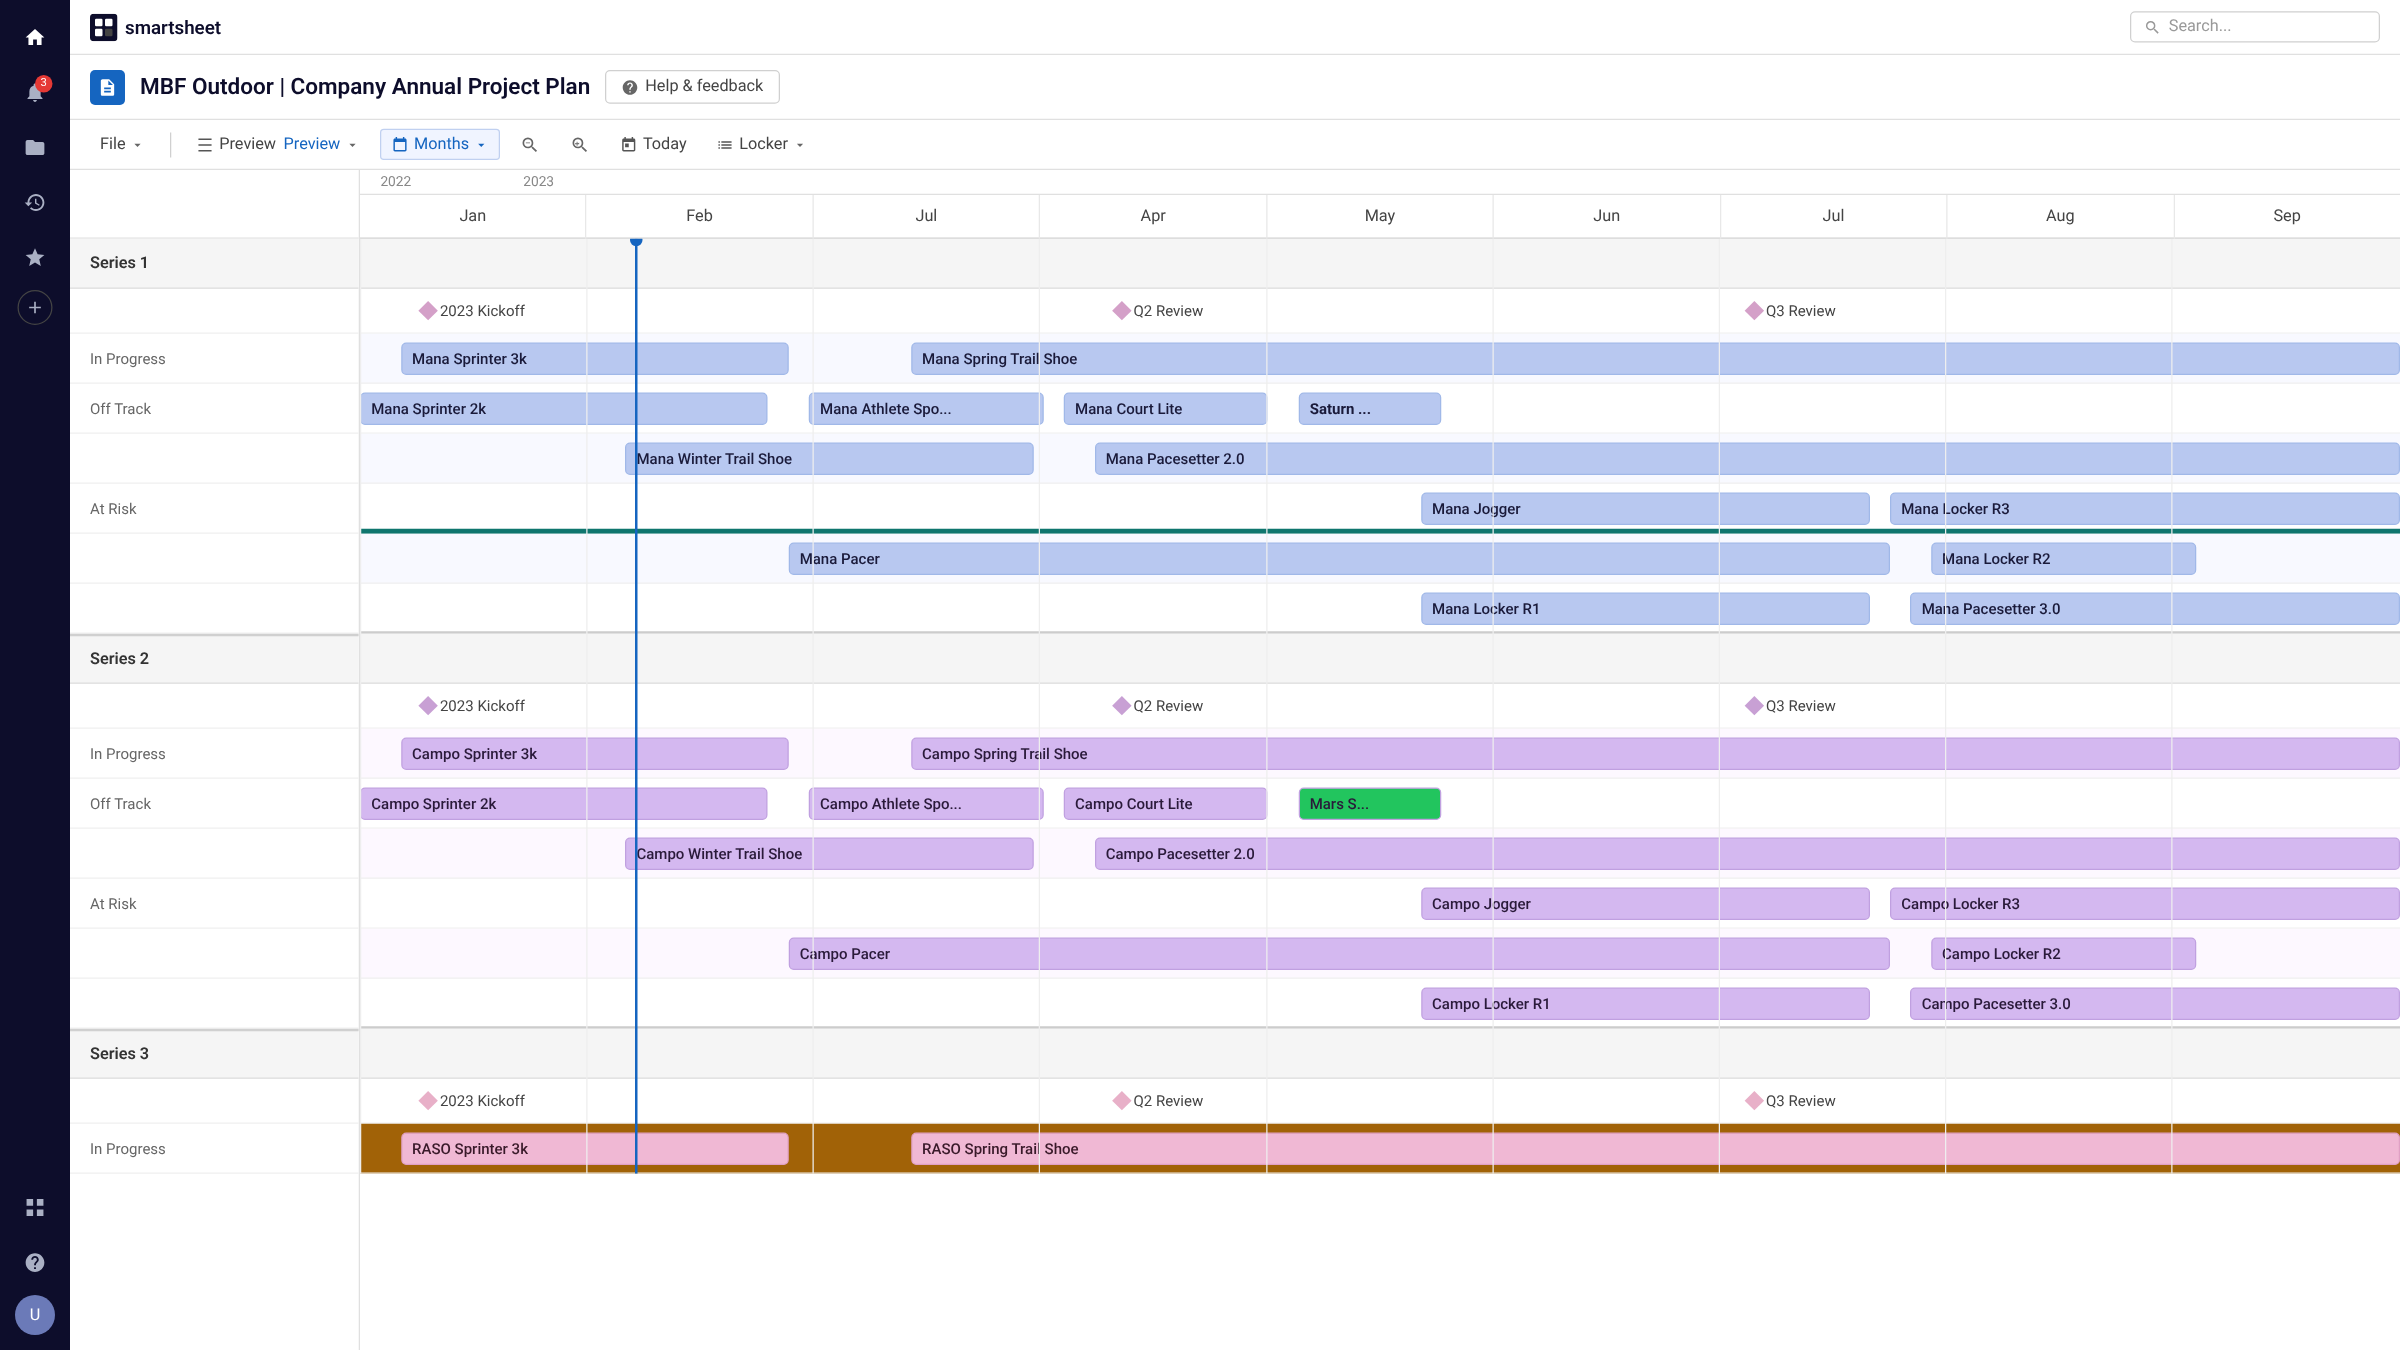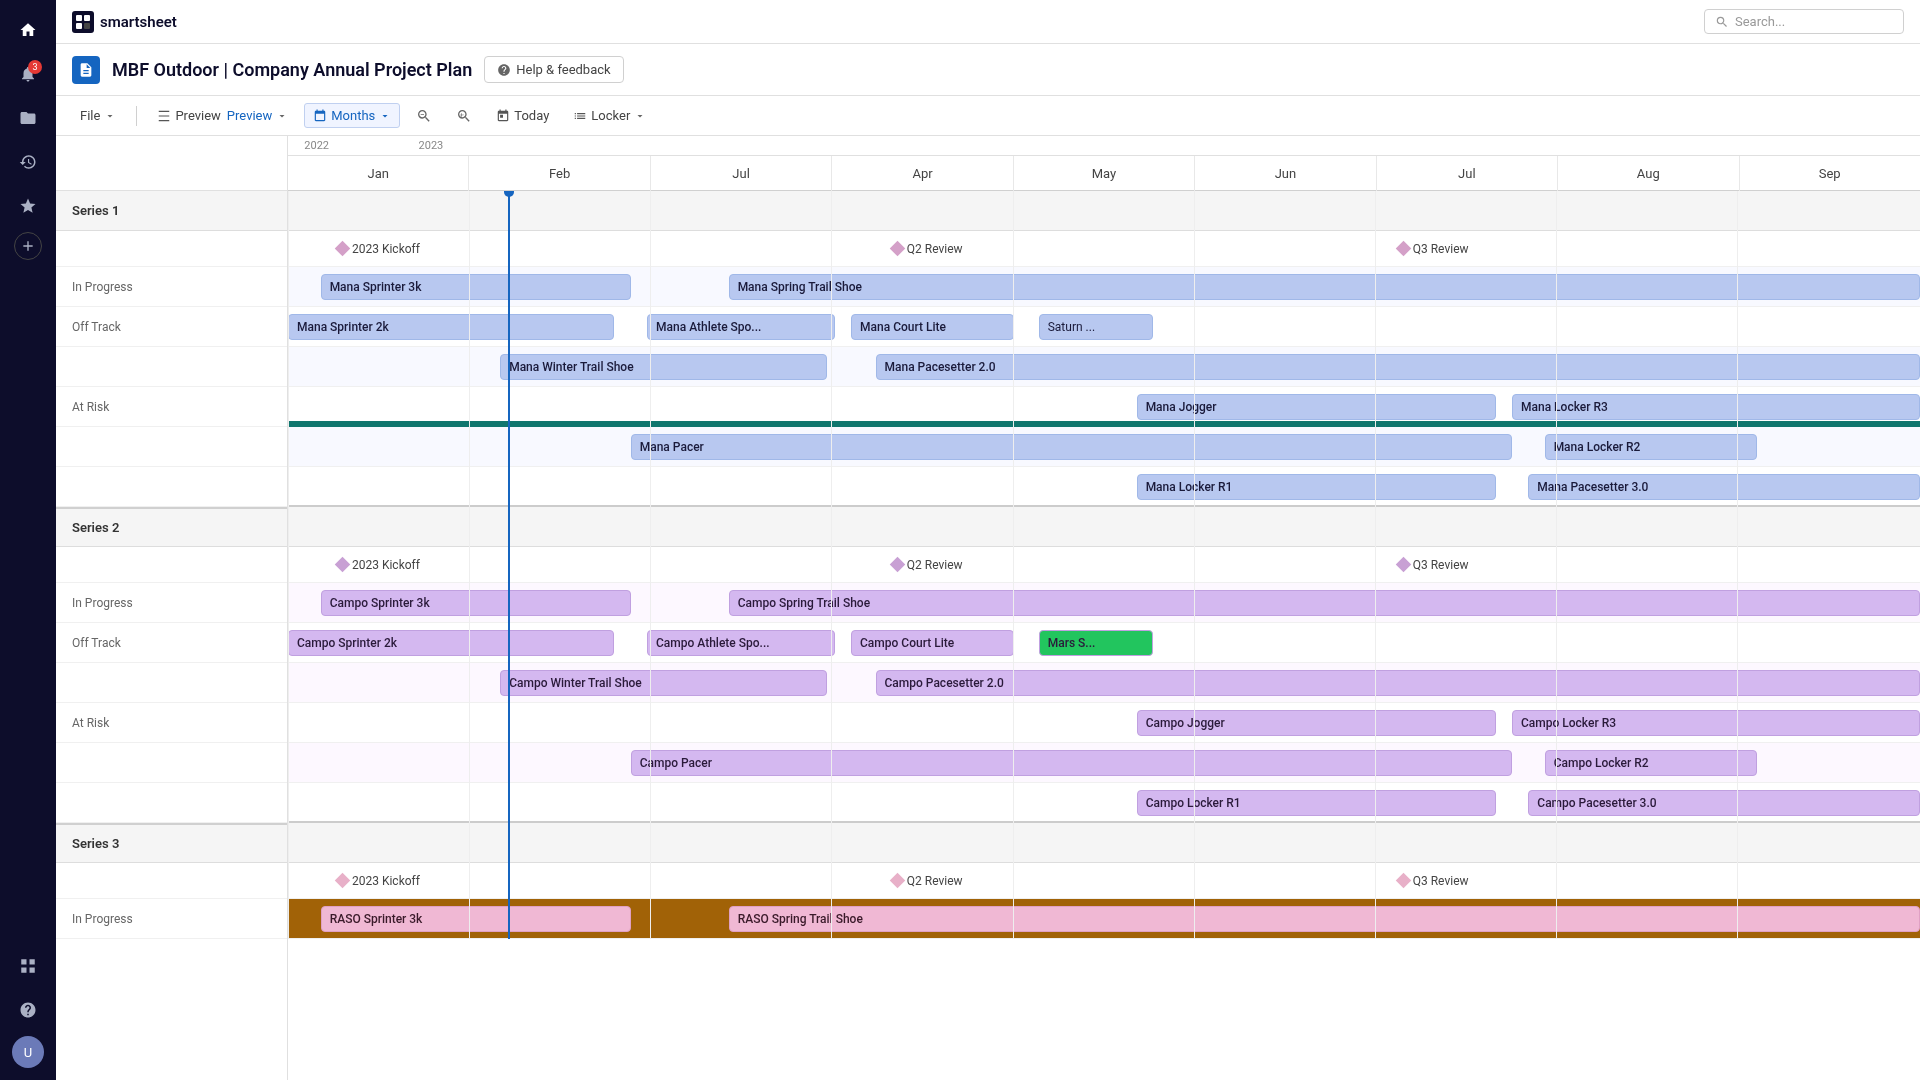--- a/index.html
+++ b/index.html
@@ -291,29 +291,29 @@
 
           <div style="height:40px;position:relative;border-bottom:1px solid #f0f0f0;background:#f8f9ff;">
             <div style="position:absolute;left:2%;width:19%;height:26px;top:7px;background:#b8c8f0;border-radius:4px;border:1px solid #a0b8e8;display:flex;align-items:center;padding:0 8px;font-size:12px;font-weight:500;color:#1a1a3a;white-space:nowrap;overflow:hidden;">Mana Sprinter 3k</div>
             <div style="position:absolute;left:27%;width:73%;height:26px;top:7px;background:#b8c8f0;border-radius:4px;border:1px solid #a0b8e8;display:flex;align-items:center;padding:0 8px;font-size:12px;font-weight:500;color:#1a1a3a;white-space:nowrap;overflow:hidden;">Mana Spring Trail Shoe</div>
           </div>
 
           <div style="height:40px;position:relative;border-bottom:1px solid #f0f0f0;">
             <div style="position:absolute;left:0%;width:20%;height:26px;top:7px;background:#b8c8f0;border-radius:4px;border:1px solid #a0b8e8;display:flex;align-items:center;padding:0 8px;font-size:12px;font-weight:500;color:#1a1a3a;white-space:nowrap;overflow:hidden;">Mana Sprinter 2k</div>
             <div style="position:absolute;left:22%;width:11.5%;height:26px;top:7px;background:#b8c8f0;border-radius:4px;border:1px solid #a0b8e8;display:flex;align-items:center;padding:0 8px;font-size:12px;font-weight:500;color:#1a1a3a;white-space:nowrap;overflow:hidden;">Mana Athlete Spo...</div>
             <div style="position:absolute;left:34.5%;width:10%;height:26px;top:7px;background:#b8c8f0;border-radius:4px;border:1px solid #a0b8e8;display:flex;align-items:center;padding:0 8px;font-size:12px;font-weight:500;color:#1a1a3a;white-space:nowrap;overflow:hidden;">Mana Court Lite</div>
-            <div style="position:absolute;left:46%;width:7%;height:26px;top:7px;background:#b8c8f0;border-radius:4px;border:1px solid #a0b8e8;display:flex;align-items:center;padding:0 8px;font-size:12px;font-weight:400;color:#1a1a3a;white-space:nowrap;overflow:hidden;">Saturn ...</div>
+            <div style="position:absolute;left:46%;width:7%;height:26px;top:7px;background:#b8c8f0;border-radius:4px;border:1px solid #a0b8e8;display:flex;align-items:center;padding:0 8px;font-size:12px;font-weight:700;color:#1a1a3a;white-space:nowrap;overflow:hidden;">Saturn ...</div>
           </div>
 
           <div style="height:40px;position:relative;border-bottom:1px solid #f0f0f0;background:#f8f9ff;">
             <div style="position:absolute;left:13%;width:20%;height:26px;top:7px;background:#b8c8f0;border-radius:4px;border:1px solid #a0b8e8;display:flex;align-items:center;padding:0 8px;font-size:12px;font-weight:500;color:#1a1a3a;white-space:nowrap;overflow:hidden;">Mana Winter Trail Shoe</div>
             <div style="position:absolute;left:36%;width:64%;height:26px;top:7px;background:#b8c8f0;border-radius:4px;border:1px solid #a0b8e8;display:flex;align-items:center;padding:0 8px;font-size:12px;font-weight:500;color:#1a1a3a;white-space:nowrap;overflow:hidden;">Mana Pacesetter 2.0</div>
           </div>
 
-          <div style="height:40px;position:relative;border-bottom:6px solid #0f766e;">
+          <div style="height:40px;position:relative;border-bottom:4px solid #0f766e;">
             <div style="position:absolute;left:52%;width:22%;height:26px;top:7px;background:#b8c8f0;border-radius:4px;border:1px solid #a0b8e8;display:flex;align-items:center;padding:0 8px;font-size:12px;font-weight:500;color:#1a1a3a;white-space:nowrap;overflow:hidden;">Mana Jogger</div>
             <div style="position:absolute;left:75%;width:25%;height:26px;top:7px;background:#b8c8f0;border-radius:4px;border:1px solid #a0b8e8;display:flex;align-items:center;padding:0 8px;font-size:12px;font-weight:500;color:#1a1a3a;white-space:nowrap;overflow:hidden;">Mana Locker R3</div>
           </div>
 
           <div style="height:40px;position:relative;border-bottom:1px solid #f0f0f0;background:#f8f9ff;">
             <div style="position:absolute;left:21%;width:54%;height:26px;top:7px;background:#b8c8f0;border-radius:4px;border:1px solid #a0b8e8;display:flex;align-items:center;padding:0 8px;font-size:12px;font-weight:500;color:#1a1a3a;white-space:nowrap;overflow:hidden;">Mana Pacer</div>
             <div style="position:absolute;left:77%;width:13%;height:26px;top:7px;background:#b8c8f0;border-radius:4px;border:1px solid #a0b8e8;display:flex;align-items:center;padding:0 8px;font-size:12px;font-weight:500;color:#1a1a3a;white-space:nowrap;overflow:hidden;">Mana Locker R2</div>
           </div>
 
           <div style="height:40px;position:relative;border-bottom:2px solid #ccc;">

